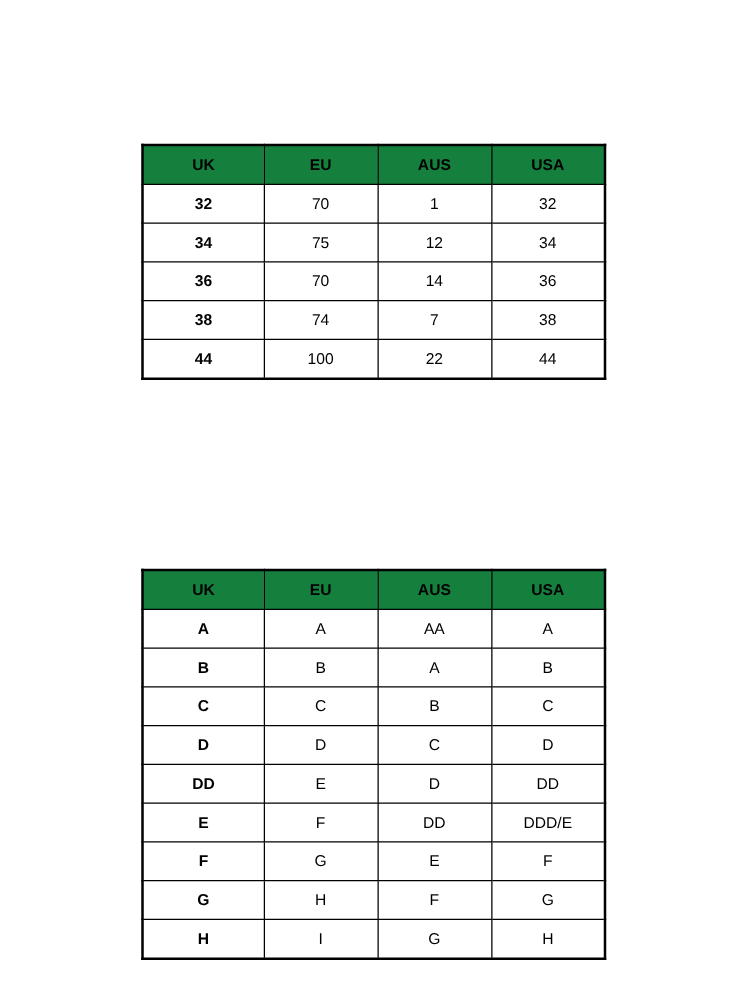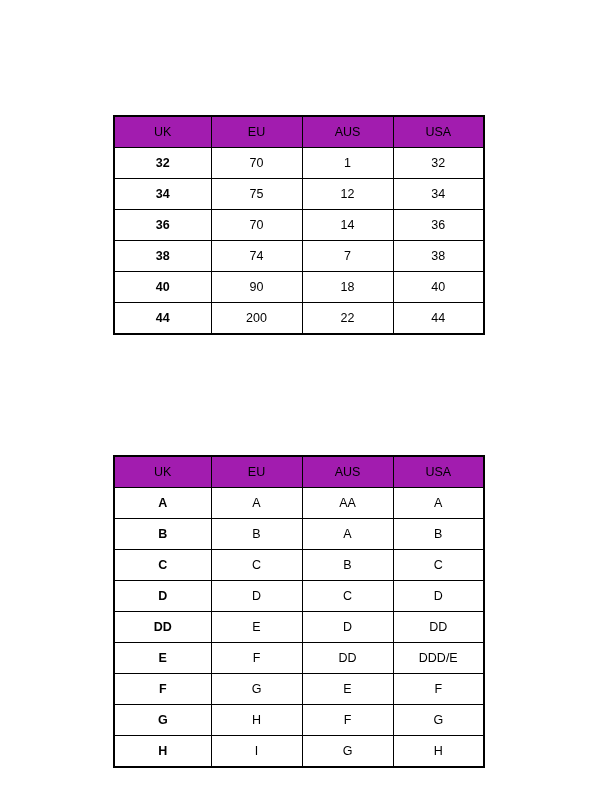--- a/index.html
+++ b/index.html
@@ -29,22 +29,22 @@
   .size-table td, .size-table th {
     border: 1px solid #000000;
     font-size: 12.5px;
     font-weight: normal;
     text-align: center;
     vertical-align: middle;
     height: 30px;
     padding: 0;
   }
   .size-table thead th {
-    font-weight: normal;
-    background: #a21caf;
+    font-weight: bold;
+    background: #15803d;
   }
   .size-table tbody td.first-col {
     font-weight: bold;
   }
   .col-uk { width: 97px; }
   .col-eu { width: 91px; }
   .col-aus { width: 91px; }
   .col-usa { width: 91px; }
 
   #table-band-wrap {
@@ -98,28 +98,22 @@
           <td>14</td>
           <td>36</td>
         </tr>
         <tr>
           <td class="first-col">38</td>
           <td>74</td>
           <td>7</td>
           <td>38</td>
         </tr>
         <tr>
-          <td class="first-col">40</td>
-          <td>90</td>
-          <td>18</td>
-          <td>40</td>
-        </tr>
-        <tr>
           <td class="first-col">44</td>
-          <td>200</td>
+          <td>100</td>
           <td>22</td>
           <td>44</td>
         </tr>
       </tbody>
     </table>
   </div>
 
   <div id="table-cup-wrap">
     <table class="size-table">
       <colgroup>

